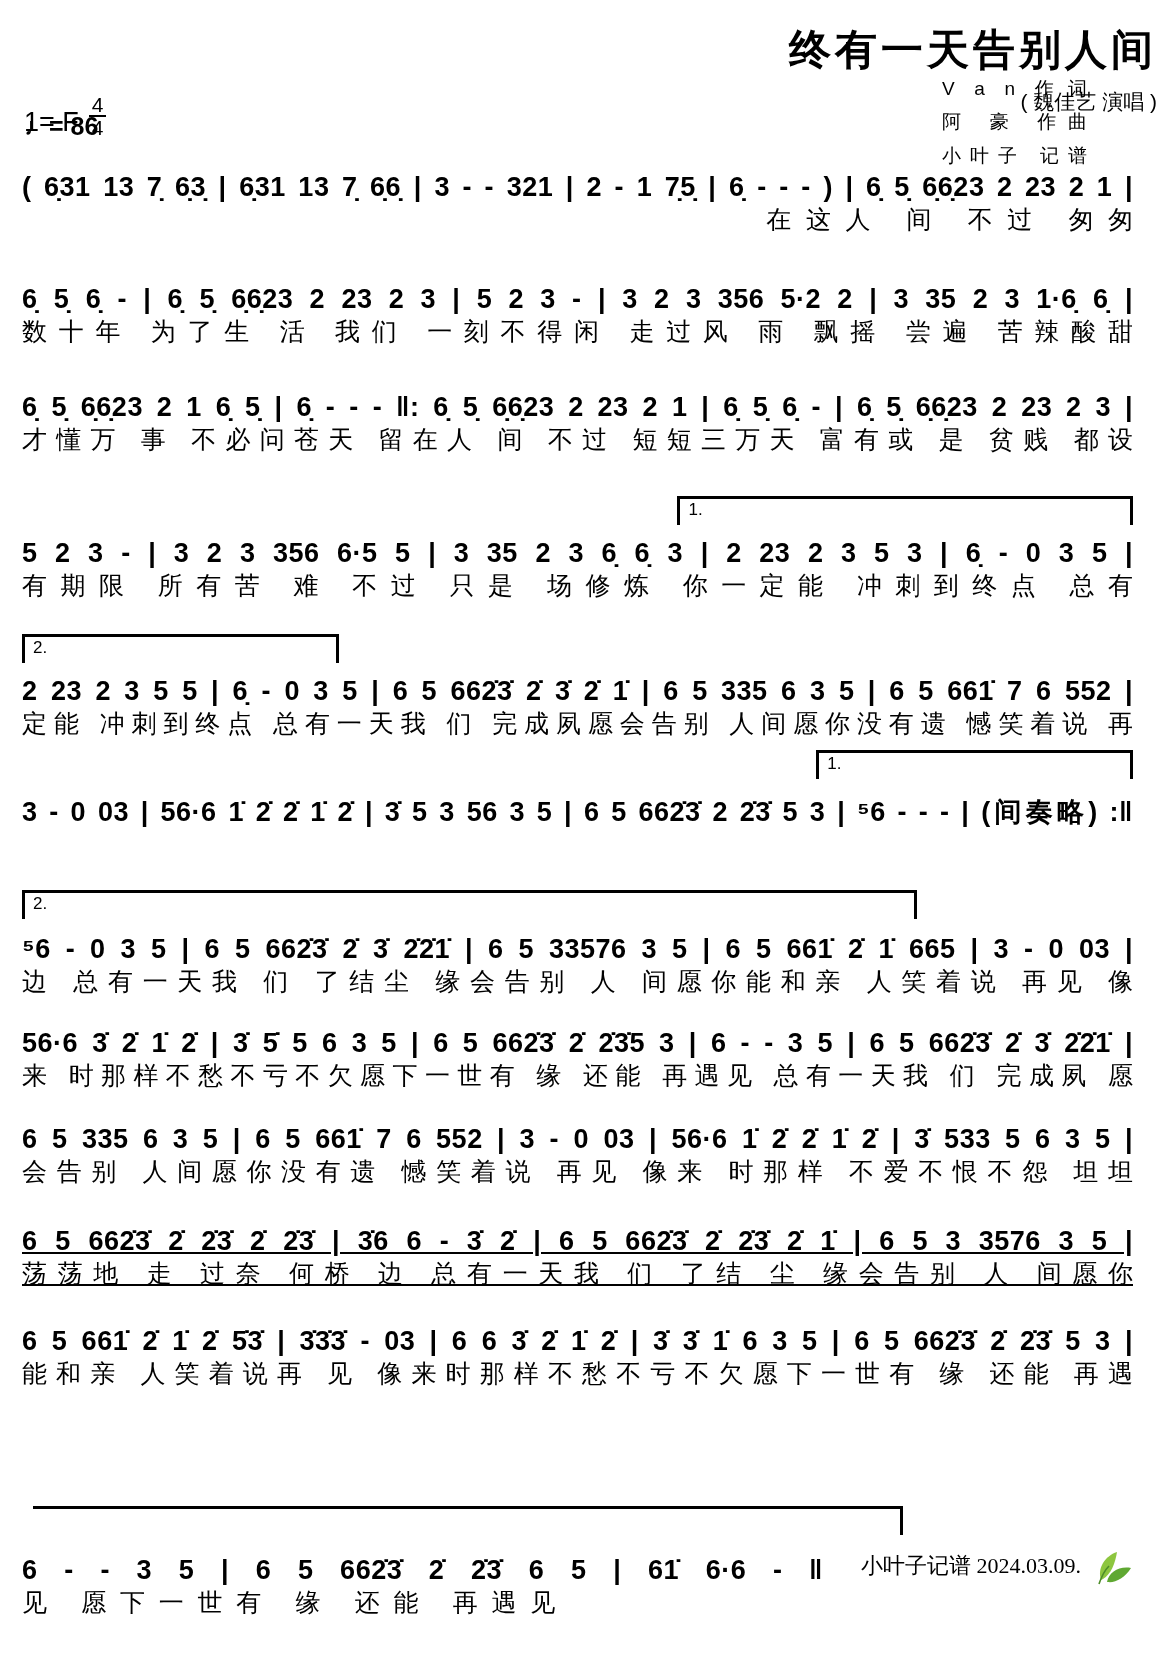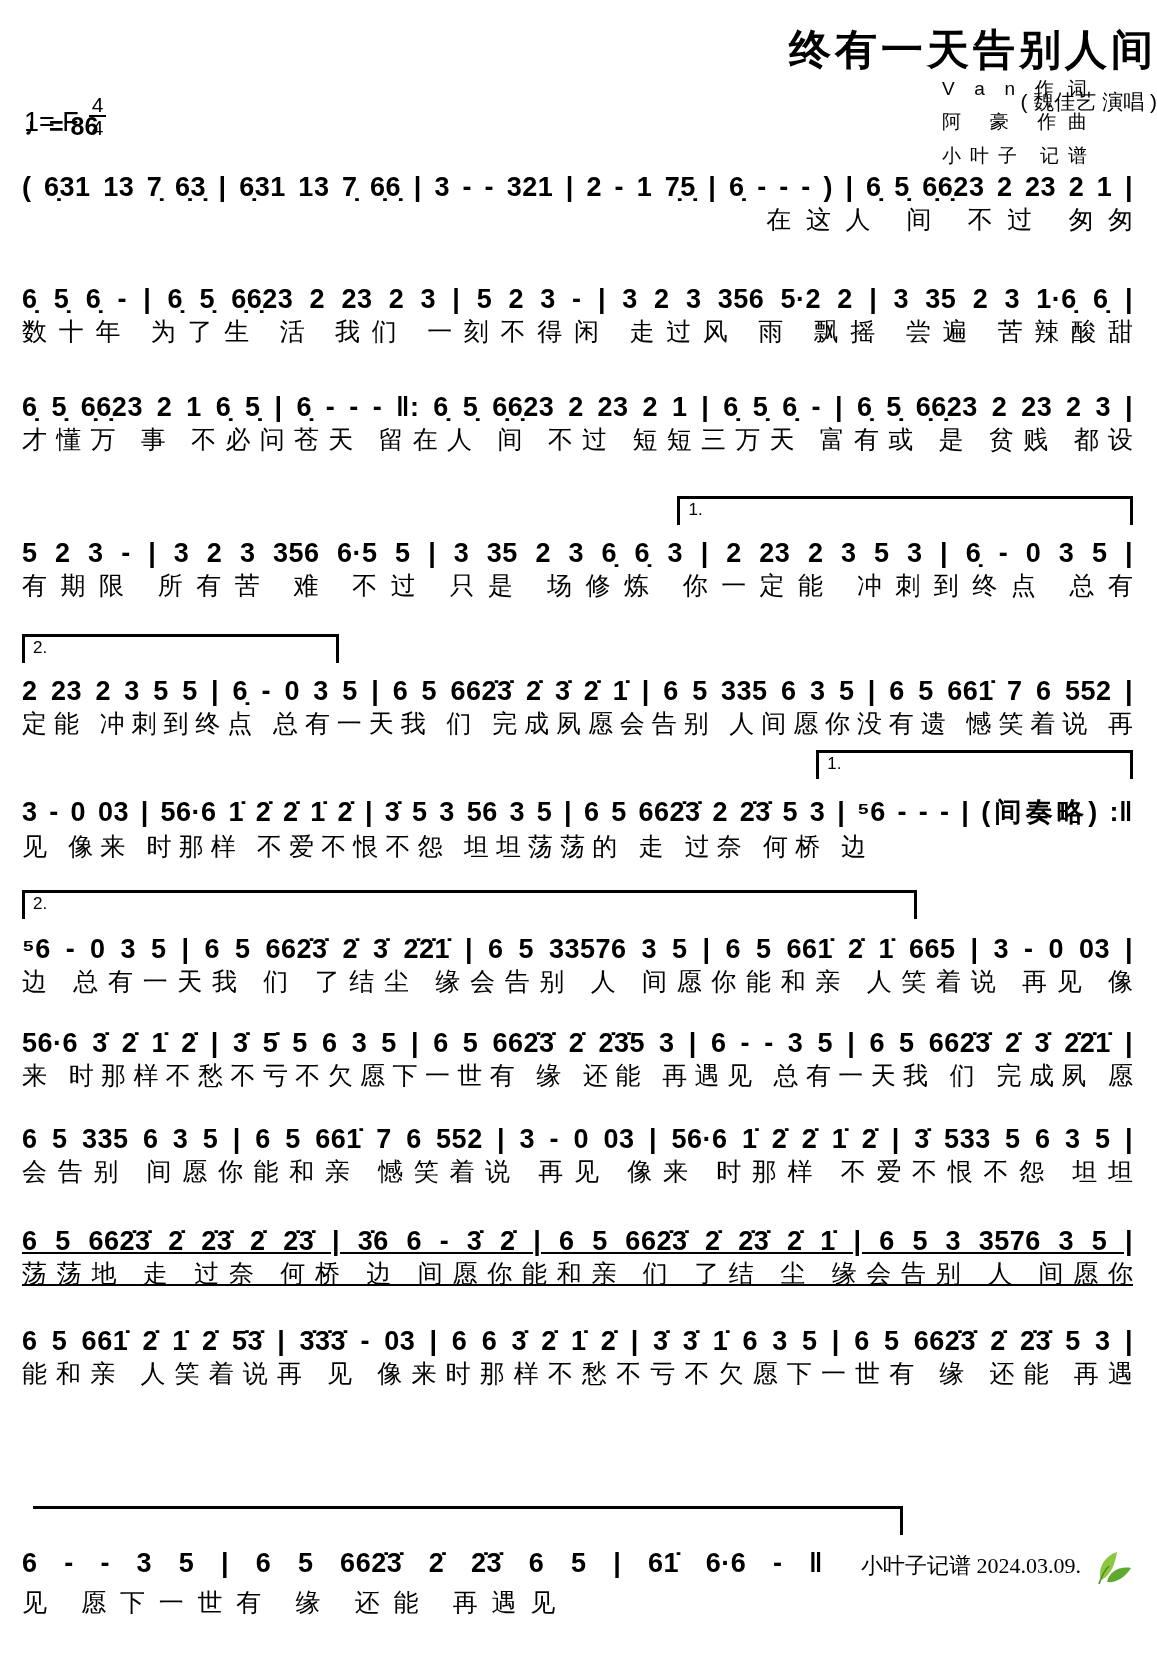--- a/index.html
+++ b/index.html
@@ -18,21 +18,21 @@
            width:145px;font-size:19px;line-height:1.75;}
   .system{position:absolute;left:22px;right:24px;}
   .notation{font-weight:bold;font-size:27px;letter-spacing:0.5px;
             text-align:justify;text-align-last:justify;}
   .lyrics{font-size:25px;font-weight:500;
           text-align:justify;text-align-last:justify;}
   .volta{position:absolute;height:26px;border-top:3px solid #000;}
   .volta.l{border-left:3px solid #000;}
   .volta.r{border-right:3px solid #000;}
   .volta span{display:block;font-size:17px;padding:1px 0 0 8px;font-weight:normal;}
-  .s12row{display:flex;align-items:center;}
+  .s12row{display:flex;align-items:flex-end;}
   .s12row .notation{width:79%;}
   .footer-credit{margin-left:38px;margin-top:6px;font-size:22px;white-space:nowrap;
                  display:flex;align-items:center;font-family:"Liberation Serif","DejaVu Serif",serif;}
   .leaf{margin-left:6px;}
 </style>
 </head>
 <body>
 
 <div class="page">
 
@@ -86,44 +86,43 @@
     </div>
     <div class="notation">2 23 2 3 5 5 | 6̣ - 0 3 5 | 6 5 662̇3̇ 2̇ 3̇ 2̇ 1̇ | 6 5 335 6 3 5 | 6 5 661̇ 7 6 552 |</div>
     <div class="lyrics">定能 冲刺到终点 总有一天我 们 完成夙愿会告别 人间愿你没有遗 憾笑着说 再</div>
   </div>
 
   <div class="system" style="top:794px;">
     <div class="volta l r" style="left:71.5%;right:0;top:-44px;">
       <span>1.</span>
     </div>
     <div class="notation">3 - 0 03 | 56·6 1̇ 2̇ 2̇ 1̇ 2̇ | 3̇ 5 3 56 3 5 | 6 5 662̇3̇ 2 2̇3̇ 5 3 | ⁵6 - - - | (间奏略) :‖</div>
-    <div class="lyrics" style="width:76%;">见 像来 时那样 不爱不恨不怨 坦坦荡荡的 走 过奈 何桥 边</div>
   </div>
 
   <div class="system" style="top:934px;">
     <div class="volta l r" style="left:0;width:80%;top:-44px;">
       <span>2.</span>
     </div>
     <div class="notation">⁵6 - 0 3 5 | 6 5 662̇3̇ 2̇ 3̇ 2̇2̇1̇ | 6 5 33576 3 5 | 6 5 661̇ 2̇ 1̇ 665 | 3 - 0 03 |</div>
     <div class="lyrics">边 总有一天我 们 了结尘 缘会告别 人 间愿你能和亲 人笑着说 再见 像</div>
   </div>
 
   <div class="system" style="top:1028px;">
     <div class="notation">56·6 3̇ 2̇ 1̇ 2̇ | 3̇ 5̇ 5 6 3 5 | 6 5 662̇3̇ 2̇ 2̇3̇5 3 | 6 - - 3 5 | 6 5 662̇3̇ 2̇ 3̇ 2̇2̇1̇ |</div>
     <div class="lyrics">来 时那样不愁不亏不欠愿下一世有 缘 还能 再遇见 总有一天我 们 完成夙 愿</div>
   </div>
 
   <div class="system" style="top:1124px;">
     <div class="notation">6 5 335 6 3 5 | 6 5 661̇ 7 6 552 | 3 - 0 03 | 56·6 1̇ 2̇ 2̇ 1̇ 2̇ | 3̇ 533 5 6 3 5 |</div>
-    <div class="lyrics">会告别 间愿你能和亲 憾笑着说 再见 像来 时那样 不爱不恨不怨 坦坦</div>
+    <div class="lyrics">会告别 人间愿你没有遗 憾笑着说 再见 像来 时那样 不爱不恨不怨 坦坦</div>
   </div>
 
   <div class="system" style="top:1226px;text-decoration:underline;">
     <div class="notation">6 5 662̇3̇ 2̇ 2̇3̇ 2̇ 2̇3̇ | 3̇6 6 - 3̇ 2̇ | 6 5 662̇3̇ 2̇ 2̇3̇ 2̇ 1̇ | 6 5 3 3576 3 5 |</div>
-    <div class="lyrics">荡荡地 走 过奈 何桥 边 间愿你能和亲 们 了结 尘 缘会告别 人 间愿你</div>
+    <div class="lyrics">荡荡地 走 过奈 何桥 边 总有一天我 们 了结 尘 缘会告别 人 间愿你</div>
   </div>
 
   <div class="system" style="top:1326px;">
     <div class="notation">6 5 661̇ 2̇ 1̇ 2̇ 5̇3̇ | 3̇3̇3̇ - 03 | 6 6 3̇ 2̇ 1̇ 2̇ | 3̇ 3̇ 1̇ 6 3 5 | 6 5 662̇3̇ 2̇ 2̇3̇ 5 3 |</div>
     <div class="lyrics">能和亲 人笑着说再 见 像来时那样不愁不亏不欠愿下一世有 缘 还能 再遇</div>
   </div>
 
   <div class="system" style="top:1540px;">
     <div class="volta r" style="left:1%;width:78%;top:-34px;">
       <span></span>

